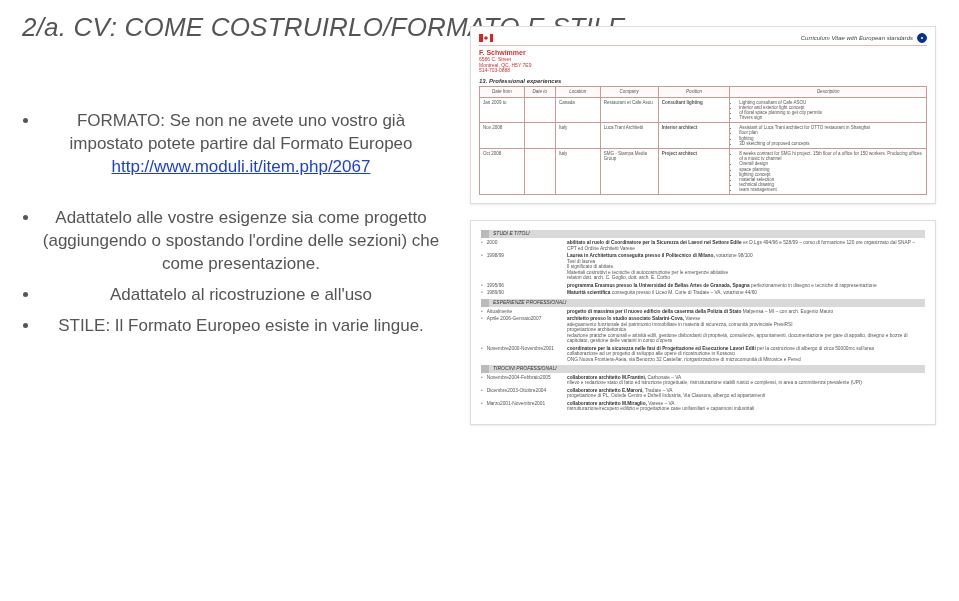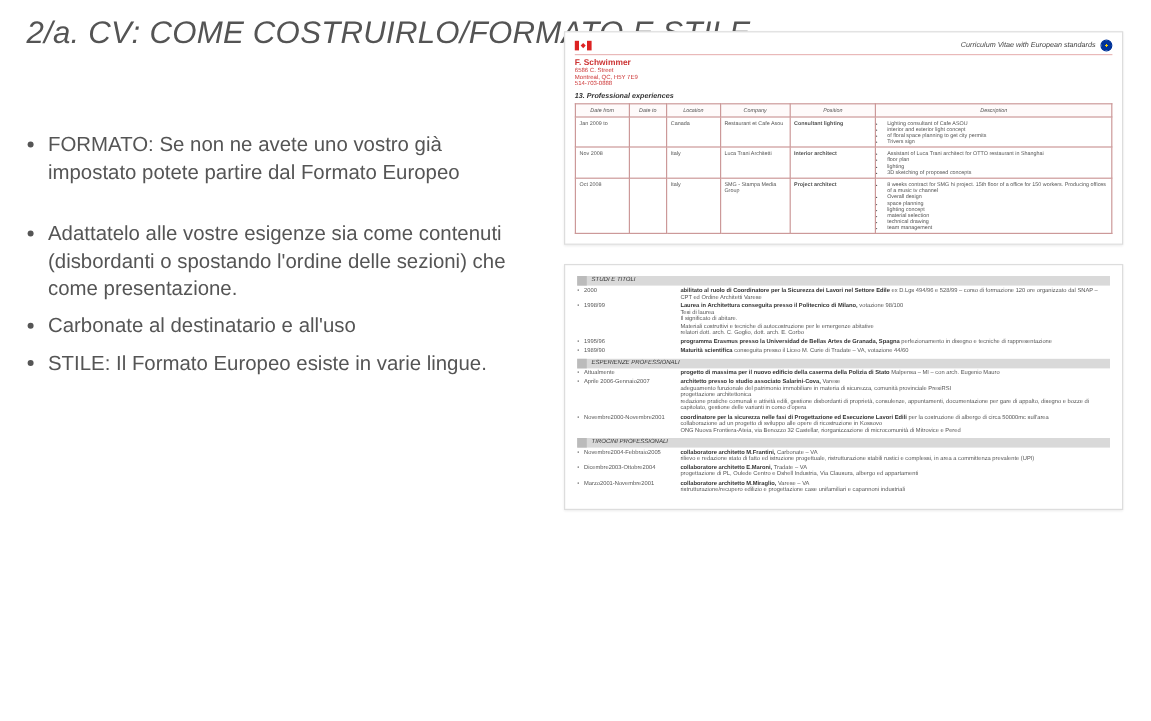--- a/index.html
+++ b/index.html
@@ -21,20 +21,21 @@
     letter-spacing: 0.2px;
   }
   .left-col {
     position: absolute;
     left: 22px;
     top: 110px;
     width: 420px;
     font-size: 17px;
     color: #555;
     line-height: 1.35;
+    text-align: center;
   }
   .left-col ul { list-style: disc; padding-left: 18px; }
   .left-col li { margin-bottom: 8px; }
   .left-col li.spacious { margin-bottom: 28px; }
   .link { color: #1a3fd6; text-decoration: underline; }
   .right-col {
     position: absolute;
     left: 470px;
     top: 26px;
     width: 470px;
@@ -103,23 +104,24 @@
 </style>
 </head>
 <body>
 
 <h1 class="page-title">2/a. CV: COME COSTRUIRLO/FORMATO E STILE</h1>
 
 <div class="left-col">
   <ul>
     <li class="spacious">
       <span>FORMATO: Se non ne avete uno vostro già impostato potete partire dal Formato Europeo</span><br>
+      <a href="#" class="link">http://www.moduli.it/item.php/2067</a>
     </li>
-    <li>Adattatelo alle vostre esigenze sia come contenuti (disbordanti o spostando l'ordine delle sezioni) che come presentazione.</li>
-    <li>Carbonate al destinatario e all'uso</li>
+    <li>Adattatelo alle vostre esigenze sia come progetto (aggiungendo o spostando l'ordine delle sezioni) che come presentazione.</li>
+    <li>Adattatelo al ricostruzione e all'uso</li>
     <li>STILE: Il Formato Europeo esiste in varie lingue.</li>
   </ul>
 </div>
 
 <div class="right-col">
 
   <div class="thumb">
     <div class="cv1-header">
       <span class="flag-ca"></span>
       <span style="display:flex;align-items:center;gap:4px">

